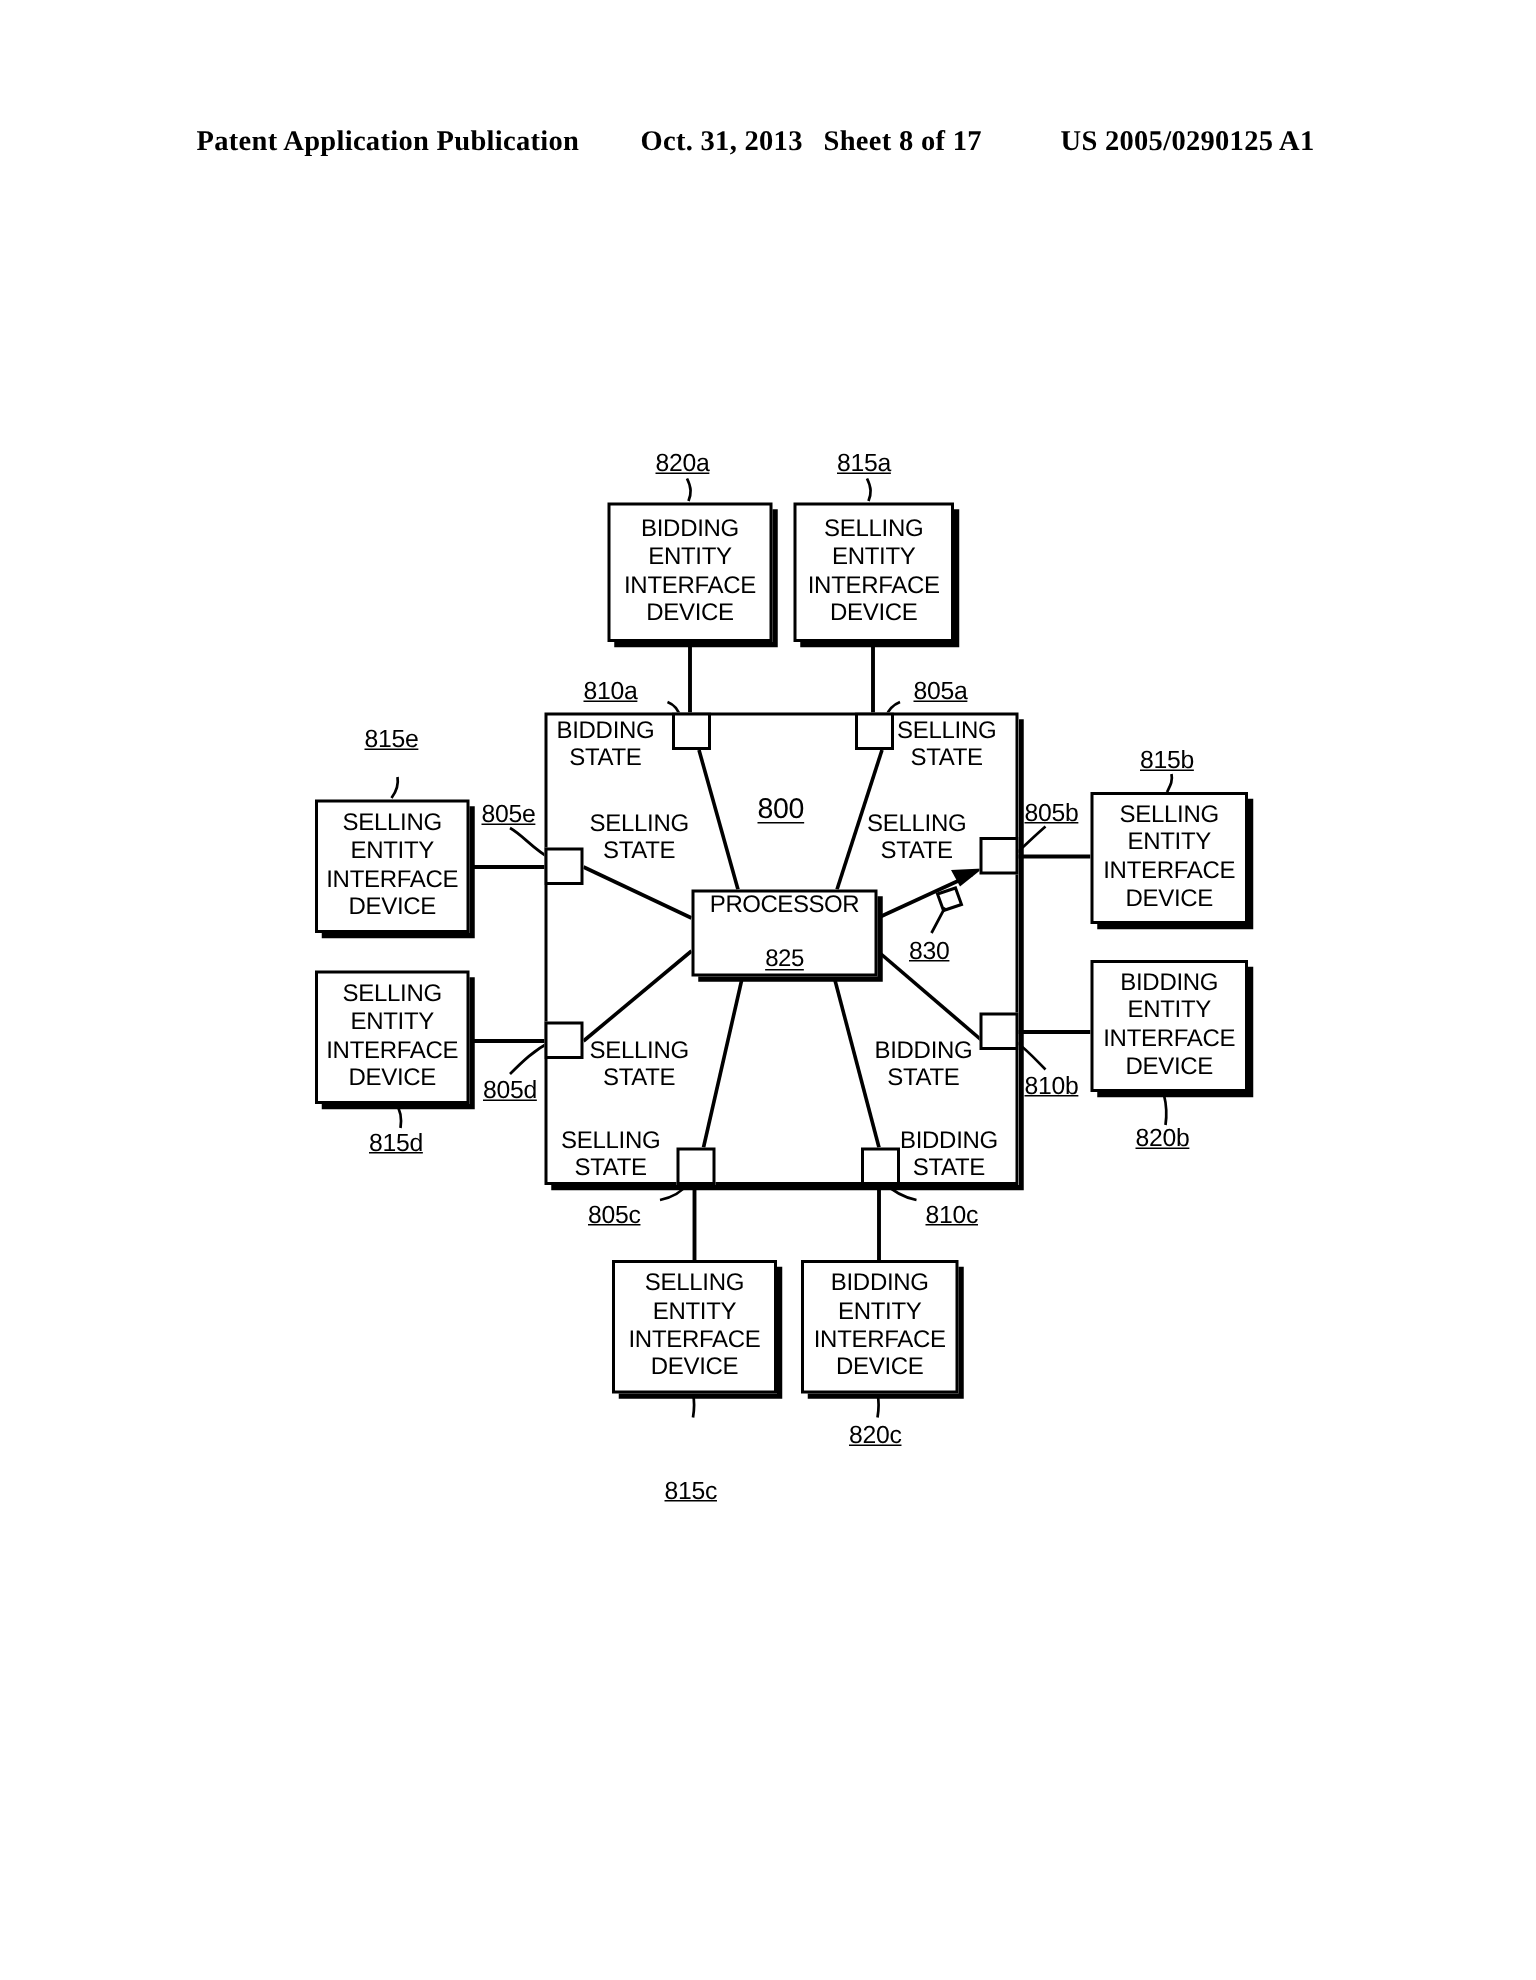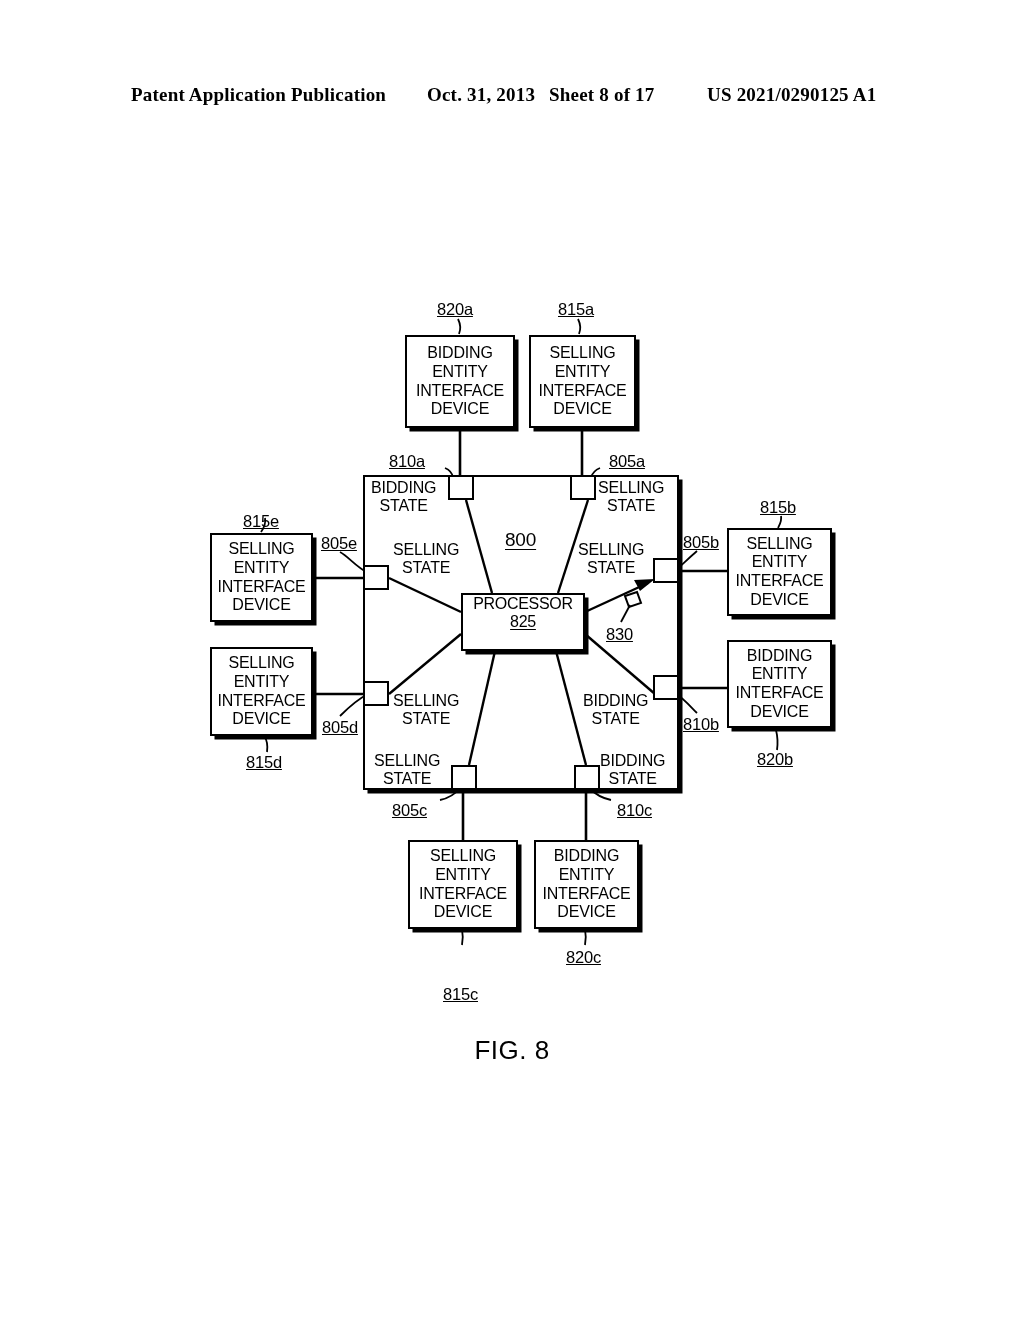--- a/index.html
+++ b/index.html
@@ -98,21 +98,21 @@
     top: 593px;
     width: 124px;
     height: 58px;
     box-sizing: border-box;
     border: 2.5px solid #000;
     background: #fff;
     box-shadow: 4px 4px 0 -0.5px #000;
     display: flex;
     flex-direction: column;
     align-items: center;
-    justify-content: flex-start;
+    justify-content: space-between;
     font-size: 16px;
     line-height: 1.15;
     letter-spacing: -0.3px;
     z-index: 6;
   }
   #processor-box .proc-ref {
     text-decoration: underline;
     text-underline-offset: 2px;
   }
 
@@ -186,21 +186,21 @@
     letter-spacing: 0.5px;
   }
 </style>
 </head>
 <body>
 
 <div id="page-header">
   <span class="hdr-pub">Patent Application Publication</span>
   <span class="hdr-date">Oct. 31, 2013</span>
   <span class="hdr-sheet">Sheet 8 of 17</span>
-  <span class="hdr-patno">US 2021/0290125 A1</span>
+  <span class="hdr-patno">US 2005/0290125 A1</span>
 </div>
 
 <div id="figure">
 
   <svg id="fig-svg" viewBox="0 0 1024 1320" xmlns="http://www.w3.org/2000/svg">
     <g stroke="#000" stroke-width="2.6" fill="none" stroke-linecap="butt">
 
       <line x1="460" y1="428" x2="460" y2="476"></line>
       <line x1="582" y1="428" x2="582" y2="476"></line>
 
@@ -378,29 +378,28 @@
     <span>BIDDING</span>
     <span>ENTITY</span>
     <span>INTERFACE</span>
     <span>DEVICE</span>
   </div>
 
   <div class="ref-num" style="left:437px; top:300px;">820a</div>
   <div class="ref-num" style="left:558px; top:300px;">815a</div>
   <div class="ref-num" style="left:389px; top:452px;">810a</div>
   <div class="ref-num" style="left:609px; top:452px;">805a</div>
-  <div class="ref-num" style="left:243px; top:512px;">815e</div>
+  <div class="ref-num" style="left:243px; top:484px;">815e</div>
   <div class="ref-num" style="left:321px; top:534px;">805e</div>
   <div class="ref-num" style="left:683px; top:533px;text-align:right;">805b</div>
   <div class="ref-num" style="left:760px; top:498px;">815b</div>
   <div class="ref-num" style="left:322px; top:718px;">805d</div>
   <div class="ref-num" style="left:683px; top:715px;">810b</div>
   <div class="ref-num" style="left:246px; top:753px;">815d</div>
   <div class="ref-num" style="left:757px; top:750px;">820b</div>
   <div class="ref-num" style="left:392px; top:801px;">805c</div>
   <div class="ref-num" style="left:617px; top:801px;text-align:center;">810c</div>
   <div class="ref-num" style="left:443px; top:948px;margin-top:37px;">815c</div>
   <div class="ref-num" style="left:566px; top:948px;">820c</div>
   <div class="ref-num" style="left:606px; top:625px;">830</div>
 
-  <div id="fig-caption">FIG. 8</div>
 
 </div>
 
 </body></html>

